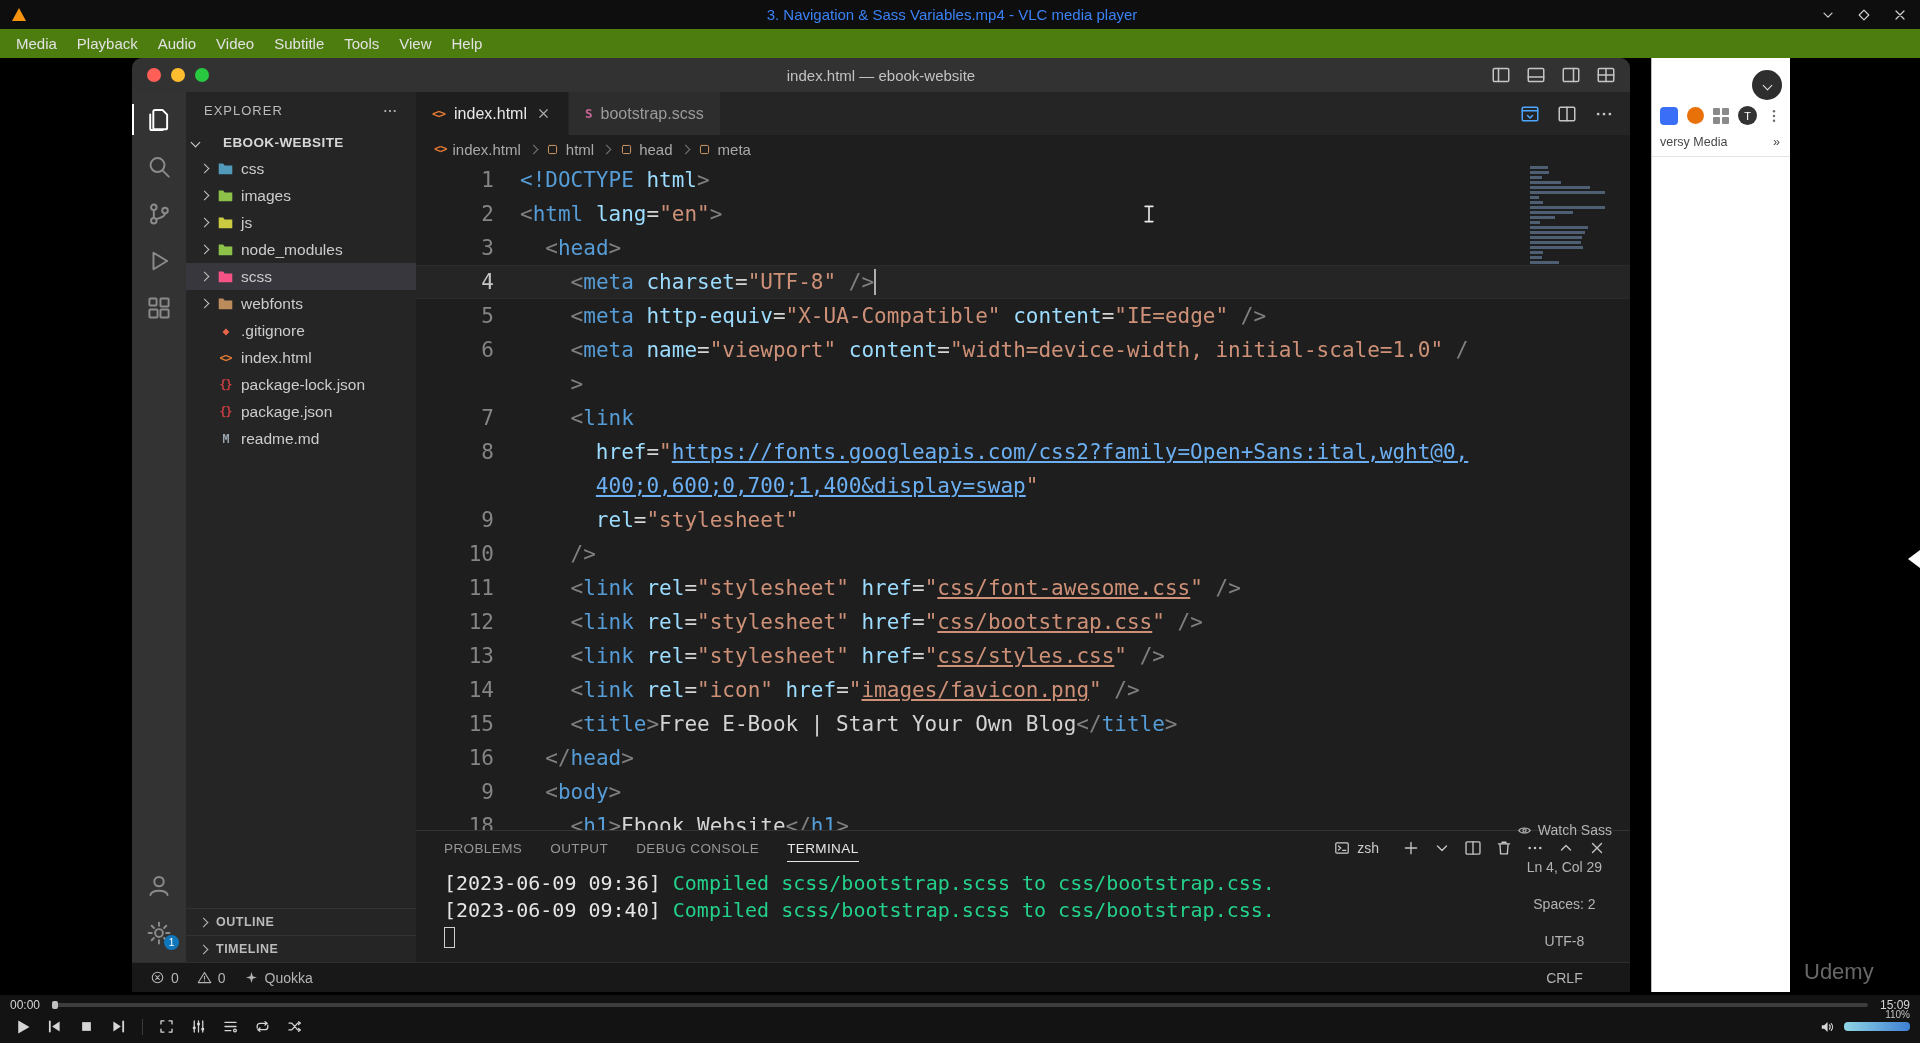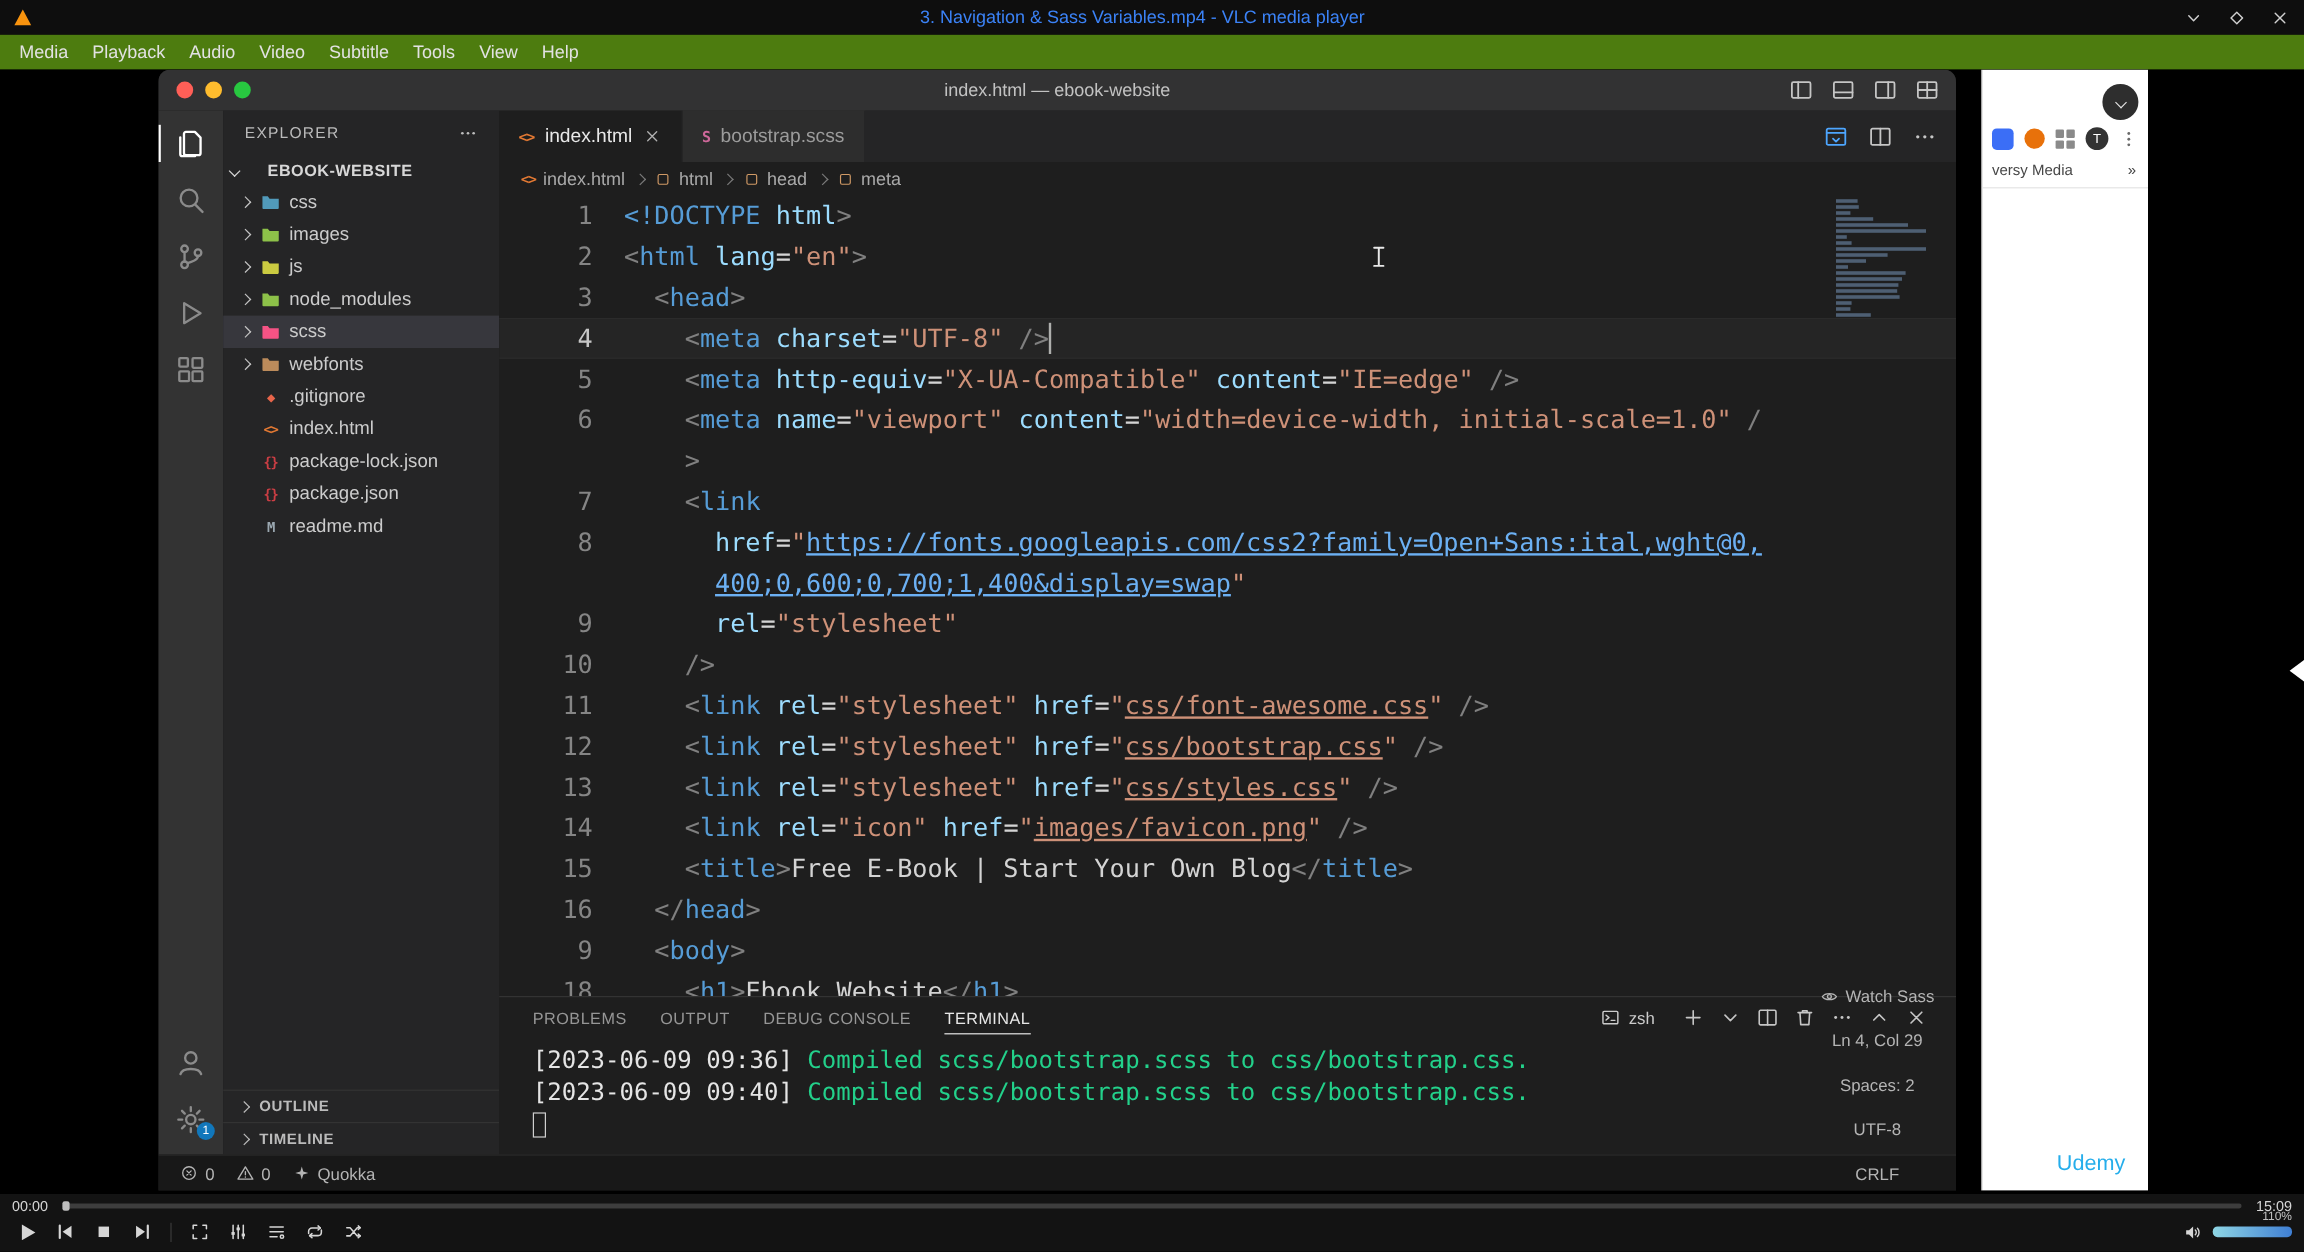--- a/index.html
+++ b/index.html
@@ -115,21 +115,21 @@
   .b-circle { position:absolute; right:8px; top:12px; width:30px; height:30px; border-radius:50%; background:#2e2e2e; color:#e6e6e6; display:flex; align-items:center; justify-content:center; }
   .b-icons { display:flex; align-items:center; gap:9px; padding:48px 8px 6px 8px; }
   .ext-blue { width:18px; height:18px; border-radius:4px; background:#3b6ef6; }
   .ext-orange { width:17px; height:17px; border-radius:50%; background:#e8710a; }
   .ext-grid { width:16px; height:16px; display:grid; grid-template-columns:1fr 1fr; gap:2px; }
   .ext-grid i { background:#8a8a8a; border-radius:1px; }
   .ext-t { width:19px; height:19px; border-radius:50%; background:#333; color:#fff; font-size:11px; display:flex; align-items:center; justify-content:center; }
   .b-kebab { color:#6a6a6a; }
   .b-bookmark { display:flex; align-items:center; justify-content:space-between; font-size:12.5px; color:#474747; padding:4px 10px 7px 8px; border-bottom:1px solid #e4e4e4; }
 
-  .watermark { position:absolute; left:1714px; top:901px; font-size:18px; color:#0ea5e9; opacity:.9; }
+  .watermark { position:absolute; left:1804px; top:901px; font-size:22px; color:#737373; opacity:.9; }
   .stray-pointer { position:absolute; left:1908px; top:492px; width:0; height:0; border-top:9px solid transparent; border-bottom:9px solid transparent; border-right:12px solid #fff; }
 
   
   .vlc-bottom { position:absolute; left:0; top:995px; width:1920px; height:48px; background:#131313; }
   .seekrow { height:17px; display:flex; align-items:center; gap:12px; padding:2px 10px 0 10px; font-size:12px; color:#d6d6d6; }
   .seek { flex:1; height:4px; background:#3d3d3d; border-radius:2px; position:relative; }
   .seek-knob { position:absolute; left:0; top:-2px; width:6px; height:8px; background:#bfbfbf; border-radius:2px; }
   .controls { height:29px; display:flex; align-items:center; padding:0 10px; gap:7px; color:#d6d6d6; }
   .ctl { width:25px; height:23px; display:flex; align-items:center; justify-content:center; }
   .ctl .icon { width:17px; height:17px; }

